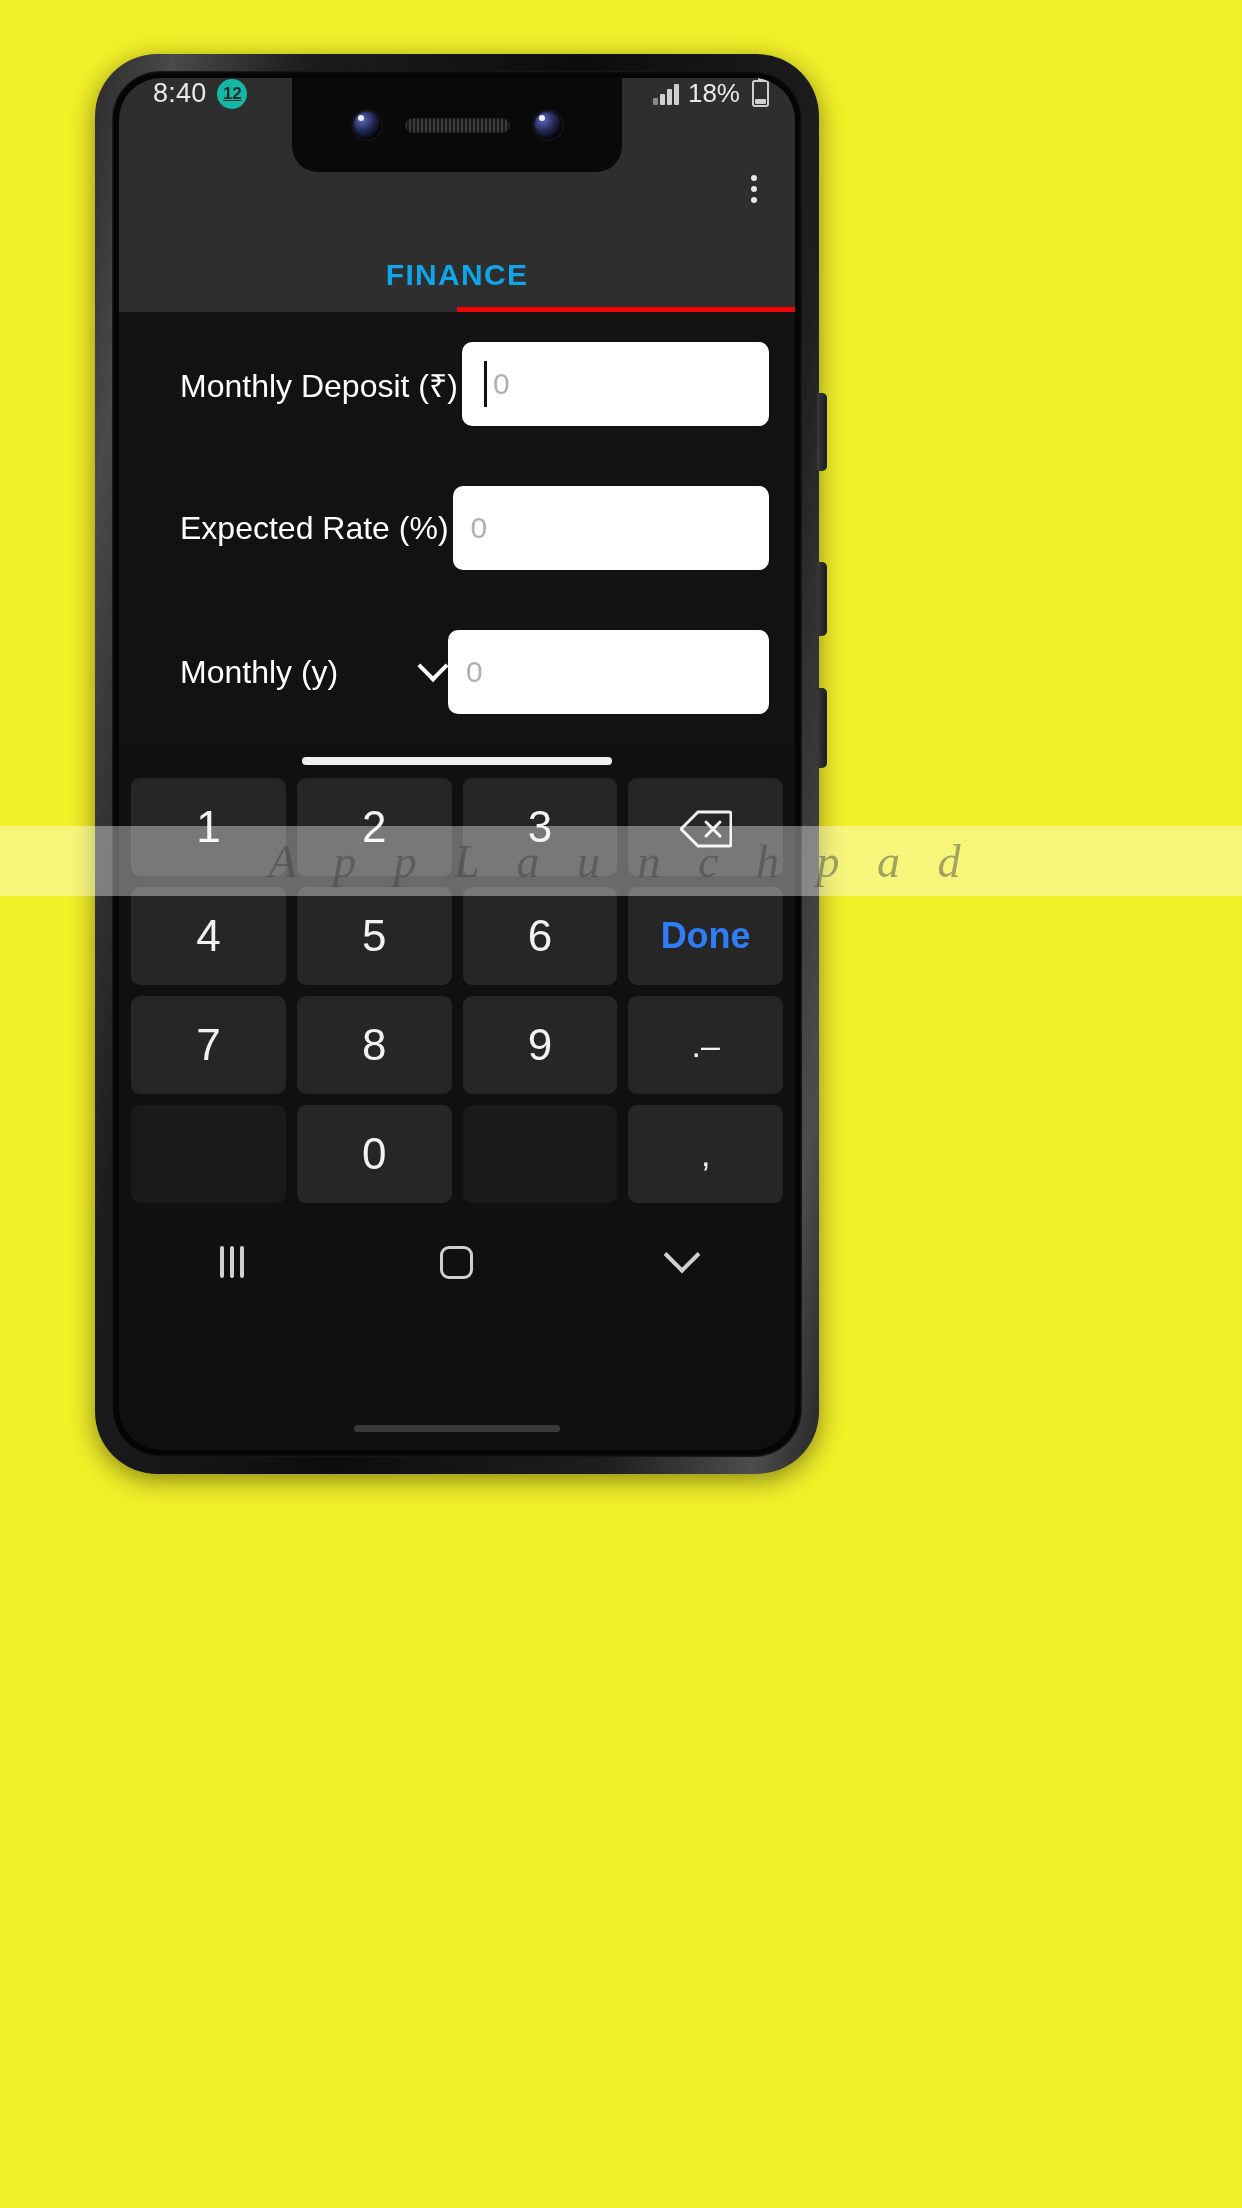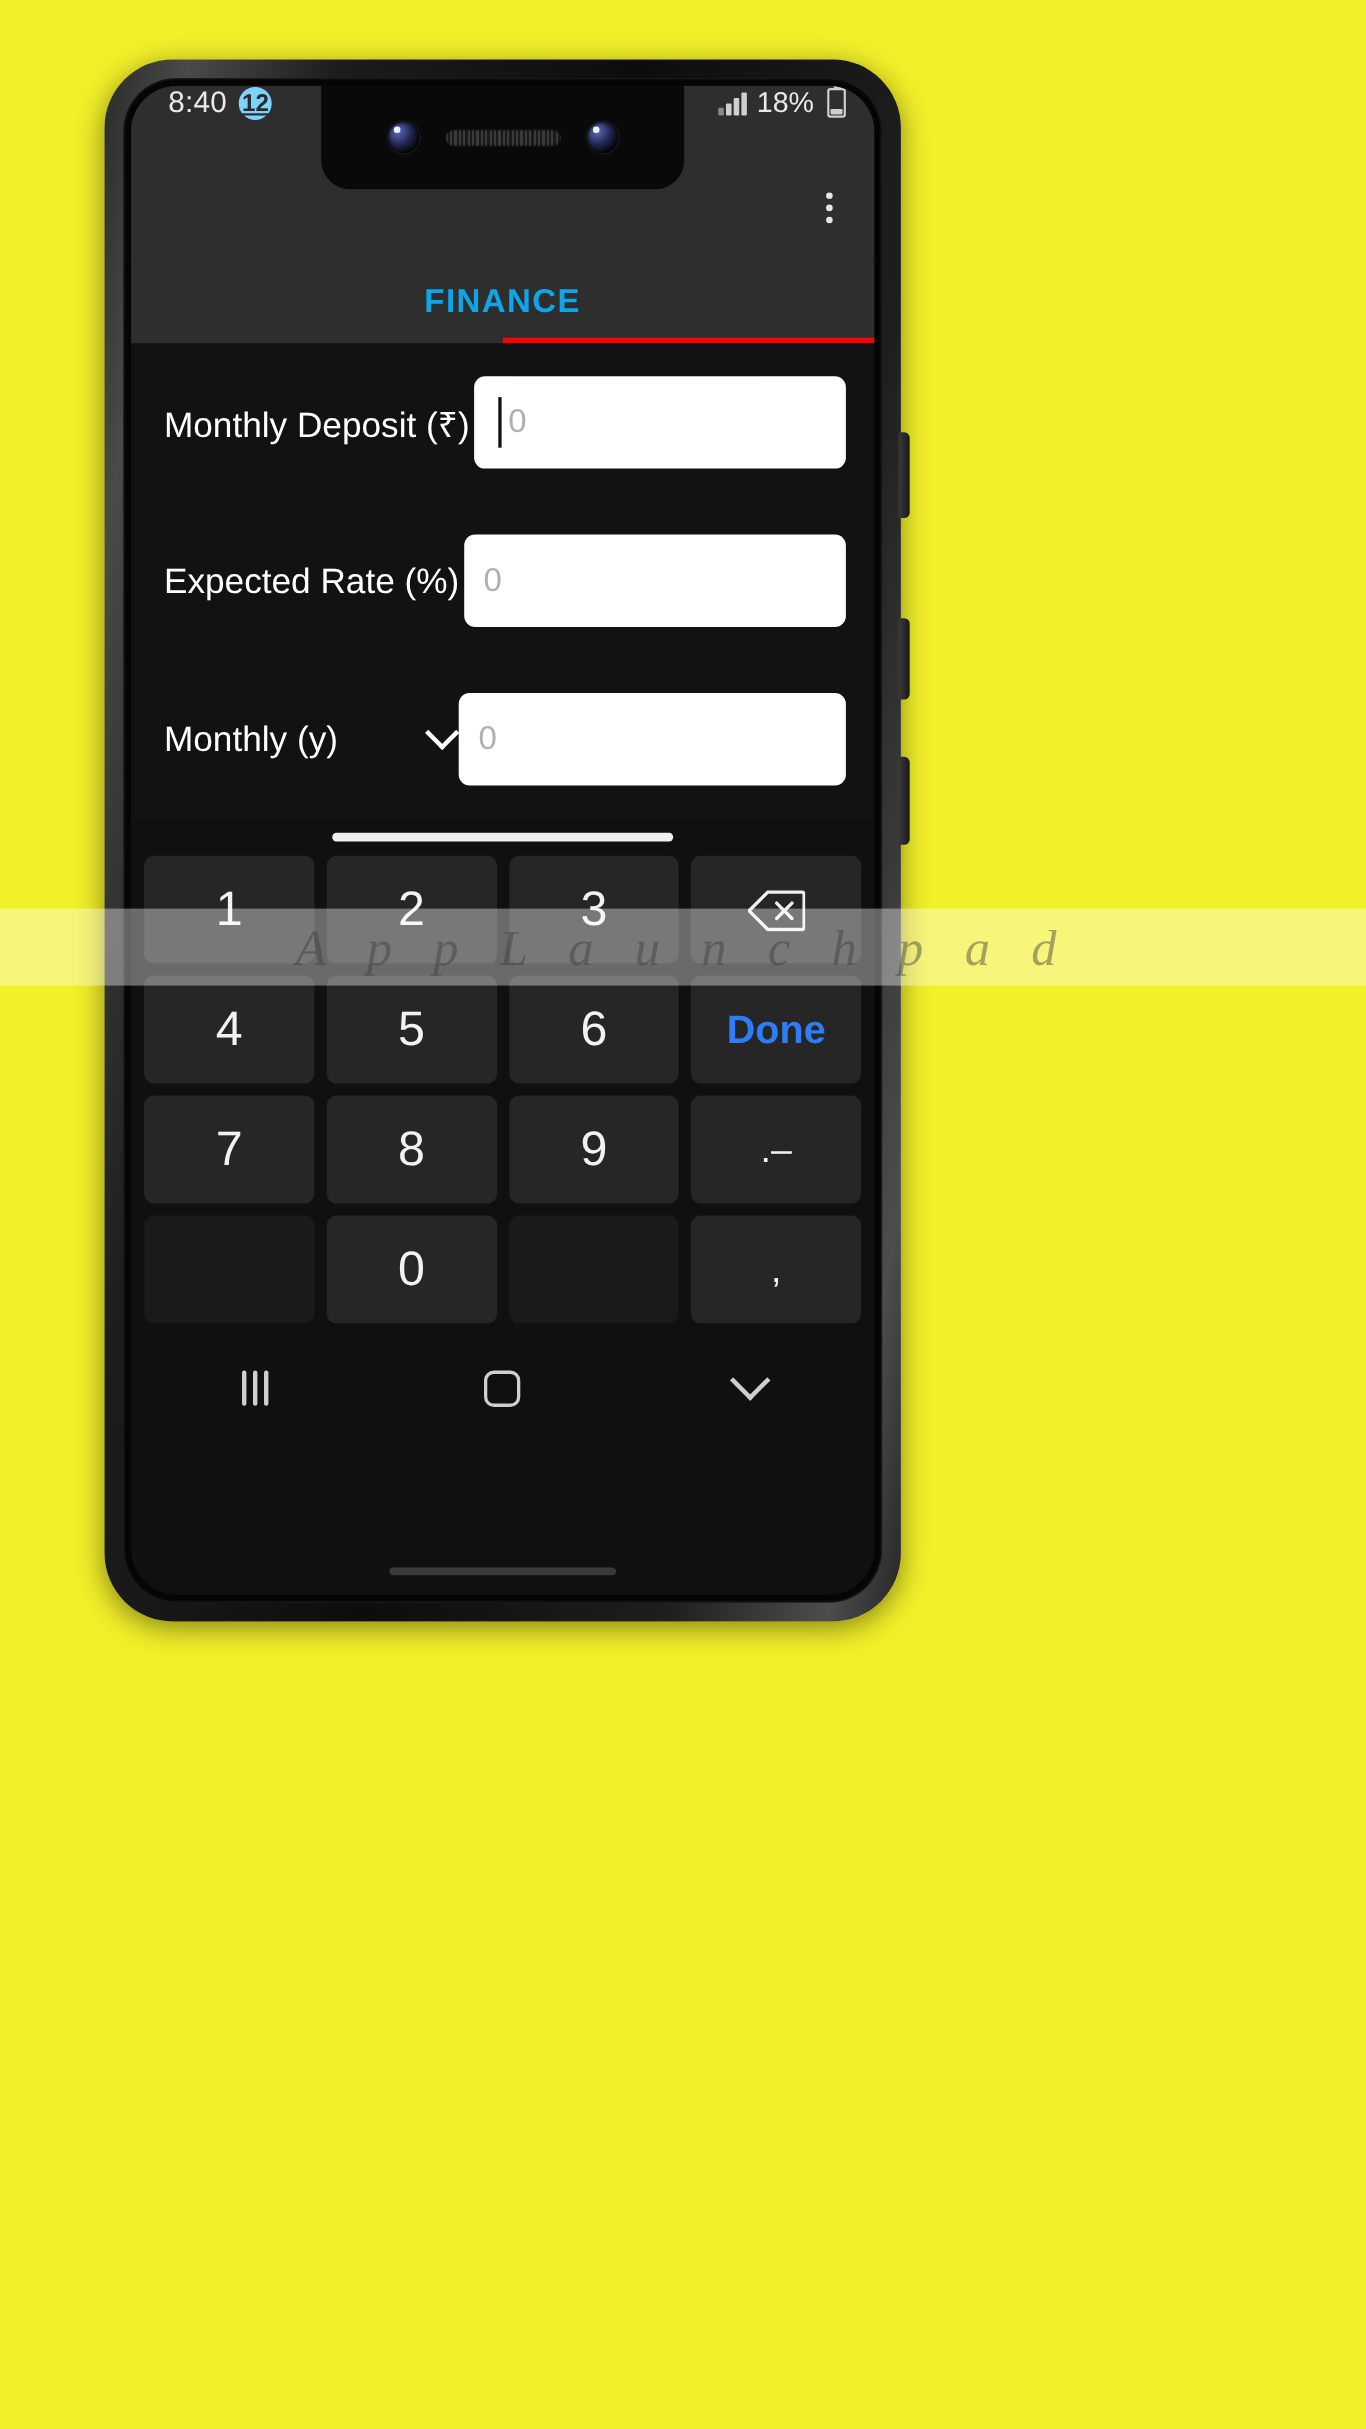--- a/index.html
+++ b/index.html
@@ -41,22 +41,22 @@
   #status-bar{
     position:relative; height:62px; background:#2e2e2e;
     display:flex; align-items:flex-start; justify-content:space-between;
     padding:0 26px 0 34px; color:#e9e9e9;
     font-size:25px;
   }
   #status-left{ display:flex; align-items:center; gap:11px; z-index:3;}
   #status-time{ font-size:27px; letter-spacing:.2px; }
   #notif-badge{
     width:30px; height:30px; border-radius:50%;
-    background:#7dd3fc; color:#2a2a2a;
-    font-size:22px; font-weight:bold;
+    background:#14b8a6; color:#2a2a2a;
+    font-size:17px; font-weight:bold;
     display:flex; align-items:center; justify-content:center;text-decoration:underline;
   }
   #status-right{ display:flex; align-items:center; gap:9px; z-index:3;}
   #signal-icon{ display:flex; align-items:flex-end; gap:2.5px; height:22px; }
   #signal-icon i{ display:block; width:4.5px; background:#cfcfcf; border-radius:1px; }
   #signal-icon i:nth-child(1){ height:7px; background:#8a8a8a;}
   #signal-icon i:nth-child(2){ height:11px; }
   #signal-icon i:nth-child(3){ height:16px; }
   #signal-icon i:nth-child(4){ height:21px; }
   #battery-pct{ font-size:26px; }
@@ -113,21 +113,21 @@
   .tab.active{ color:#0ea5e9; }
   #tab-indicator{
     position:absolute; bottom:0; left:50%; width:50%; height:5px; background:#f20505;
   }
 
   
   #form-area{ background:#121212; padding:0; }
   .form-row{
     display:flex; align-items:center; height:144px; padding:0 26px 0 30px;
   }
-  .form-label-wrap{ flex:0 0 268px; display:flex; align-items:center; justify-content:space-between; padding-right:4px;}
+  .form-label-wrap{ flex:0 0 268px; display:flex; align-items:center; justify-content:space-between; padding-right:4px;margin-left:31px;}
   .form-label{ color:#ffffff; font-size:32px; white-space:nowrap; }
   .chevron-down{
     width:22px; height:22px; border-right:4px solid #ffffff; border-bottom:4px solid #ffffff;
     transform:rotate(45deg) translate(-4px,-4px);
   }
   .form-input{
     flex:1; height:84px; background:#ffffff; border-radius:10px;
     display:flex; align-items:center; padding:0 18px;
     font-size:30px; color:#b0b0b0; position:relative;
   }

